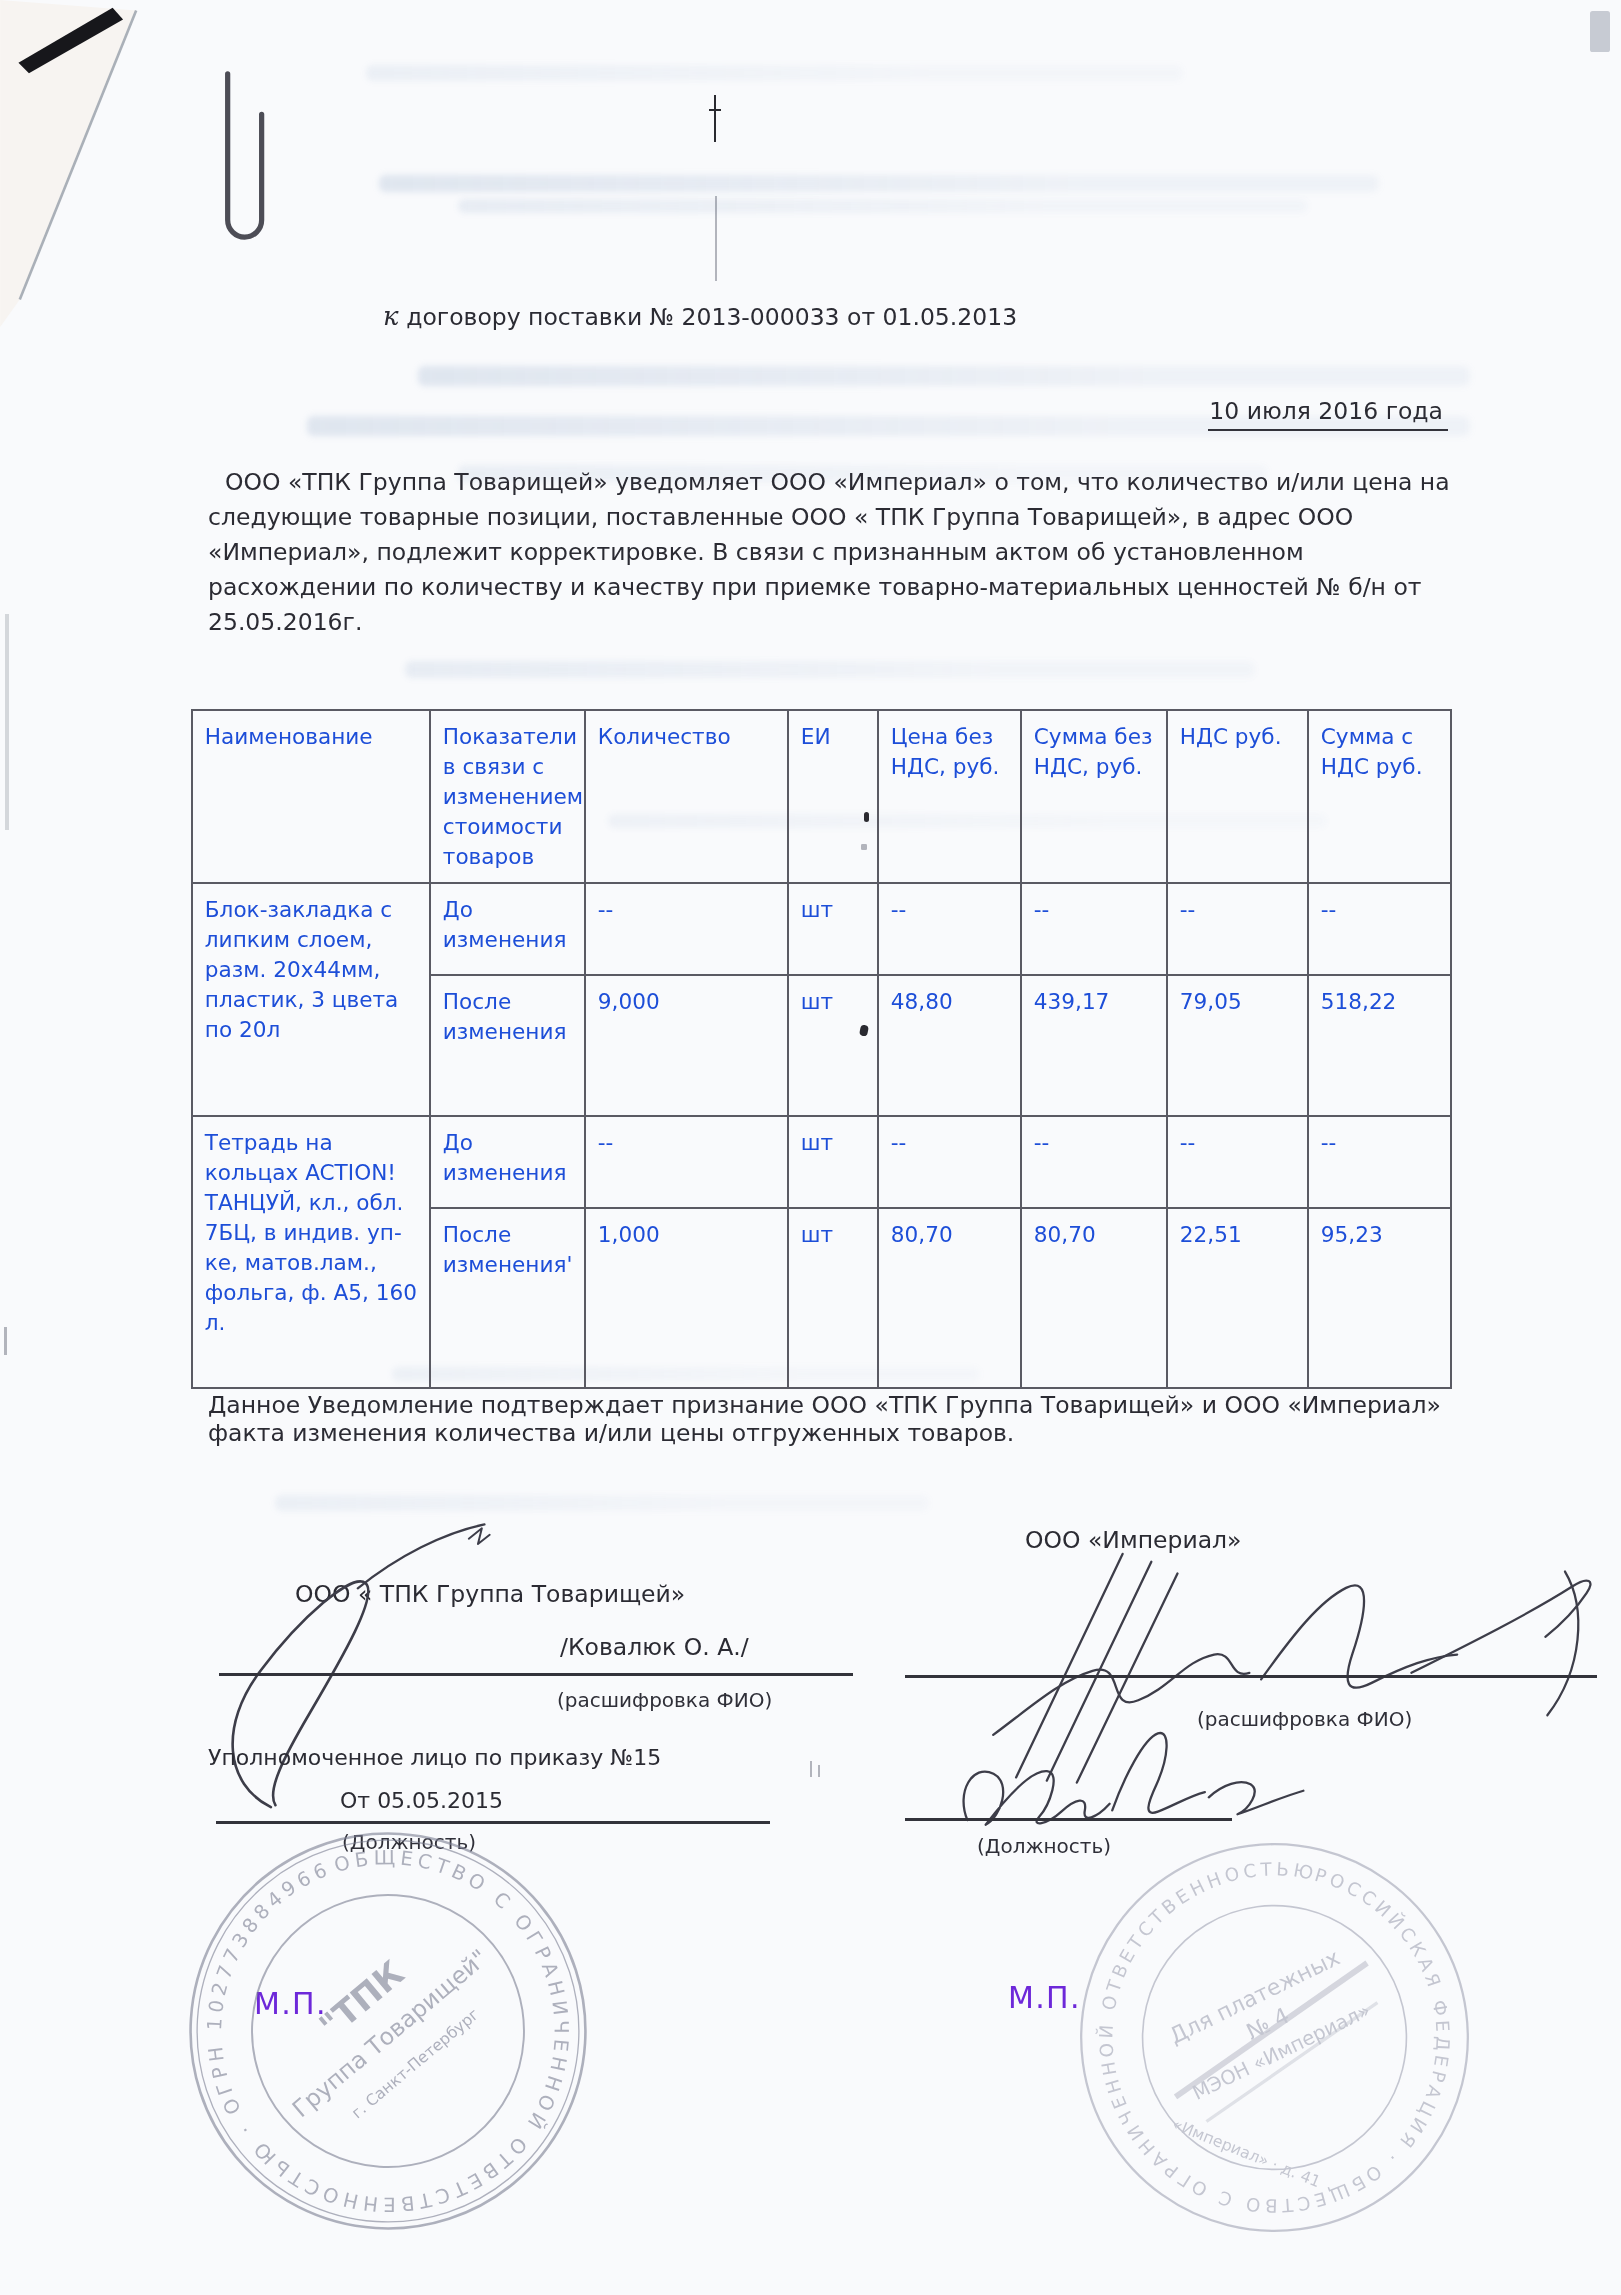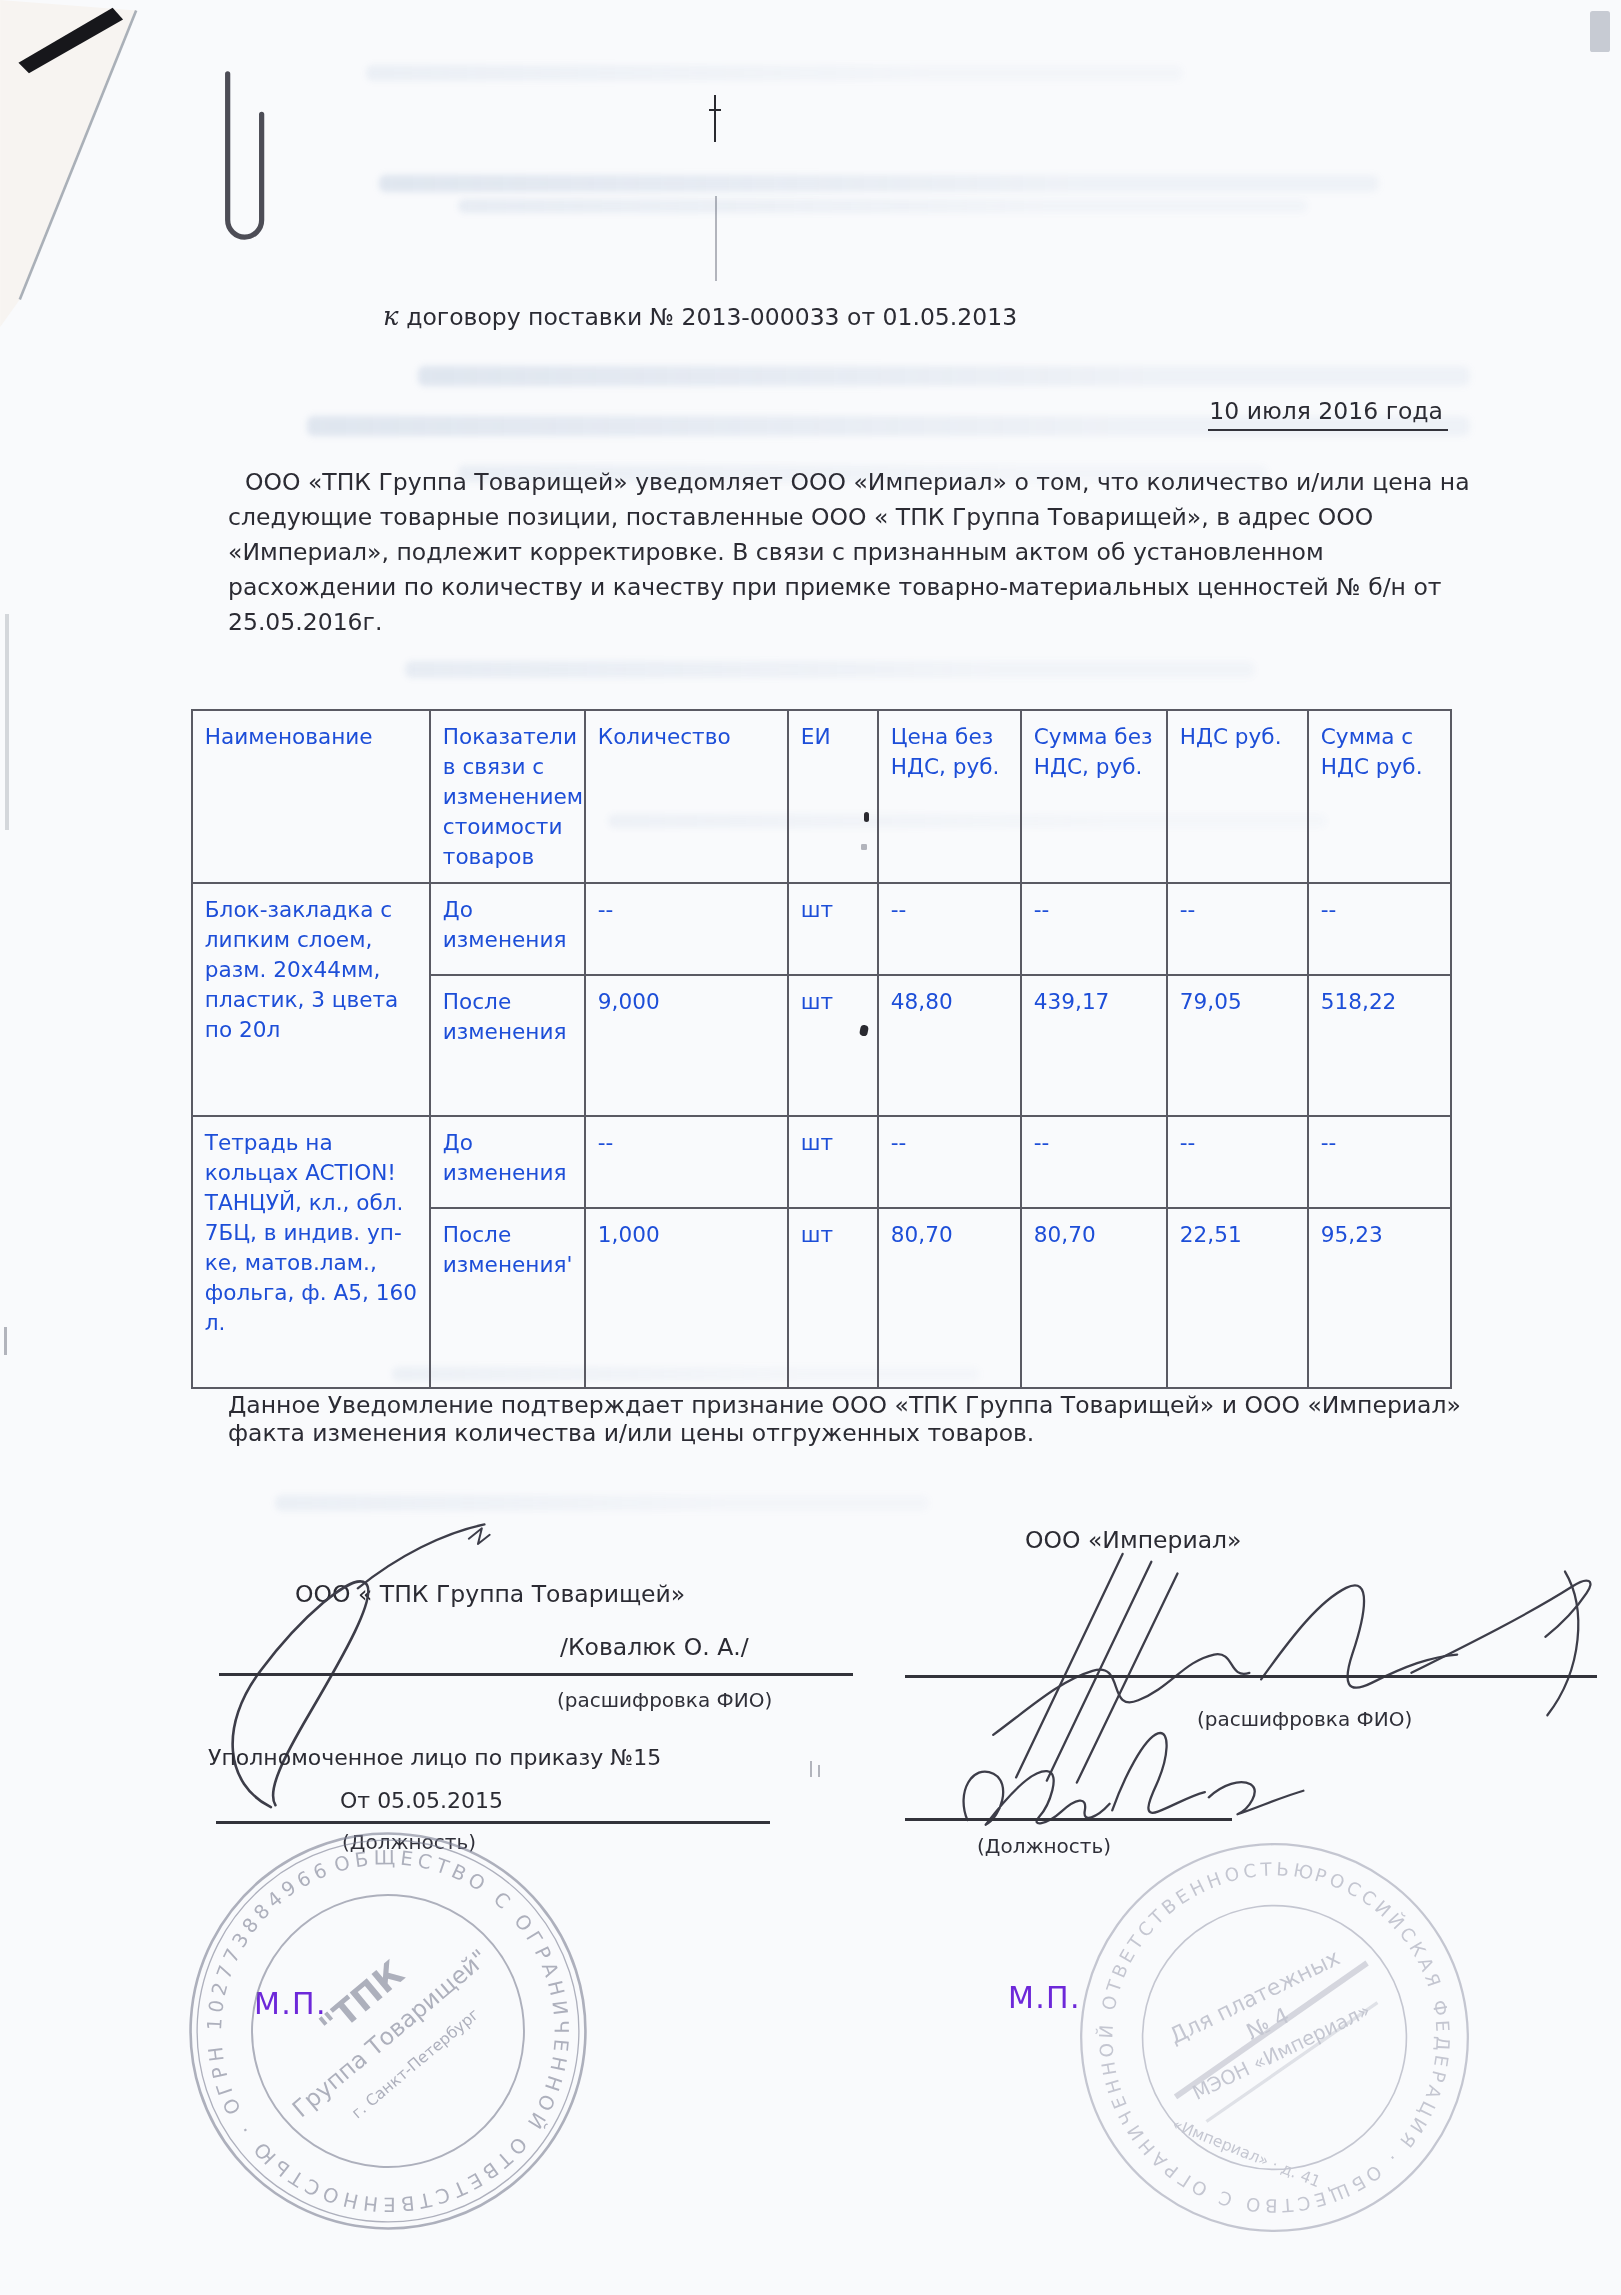--- a/index.html
+++ b/index.html
@@ -19,21 +19,21 @@
   
   .title1 { position:absolute; top:260px; left:0; width:1622px; text-align:center;
             font-size:24px; font-weight:bold; letter-spacing:0.3px; }
   .title2 { position:absolute; top:301px; left:0; width:1400px; text-align:center;
             font-size:23.5px; }
   .kchar  { font-family:"DejaVu Serif", serif; font-style:italic; font-size:26px; margin-right:7.8px; }
   .date   { position:absolute; top:397px; left:1208px; font-size:23.5px;
             border-bottom:2.6px solid #33333b; padding:0 5.2px 3.9px 1.3px; }
 
   
-  .para { position:absolute; font-size:23.5px; line-height:35px;margin-left:20px; }
+  .para { position:absolute; font-size:23.5px; line-height:35px; }
   .intro   { left:208px; top:465px;  width:1242px; text-indent:17px; }
   .consent { left:208px; top:1233px; width:1247px; line-height:37px; text-indent:17px; }
   .confirm { left:208px; top:1391px; width:1265px; line-height:28px; }
 
   
   table.doc-table { position:absolute; left:191px; top:709px; width:1259px;
     border-collapse:collapse; table-layout:fixed; font-size:21.6px; line-height:30px; color:#1d4ed8; }
   .doc-table th, .doc-table td {
     border:2px solid #5a5a63; vertical-align:top; text-align:left;
     padding:10.5px 11.8px; font-weight:normal; overflow:hidden; }

